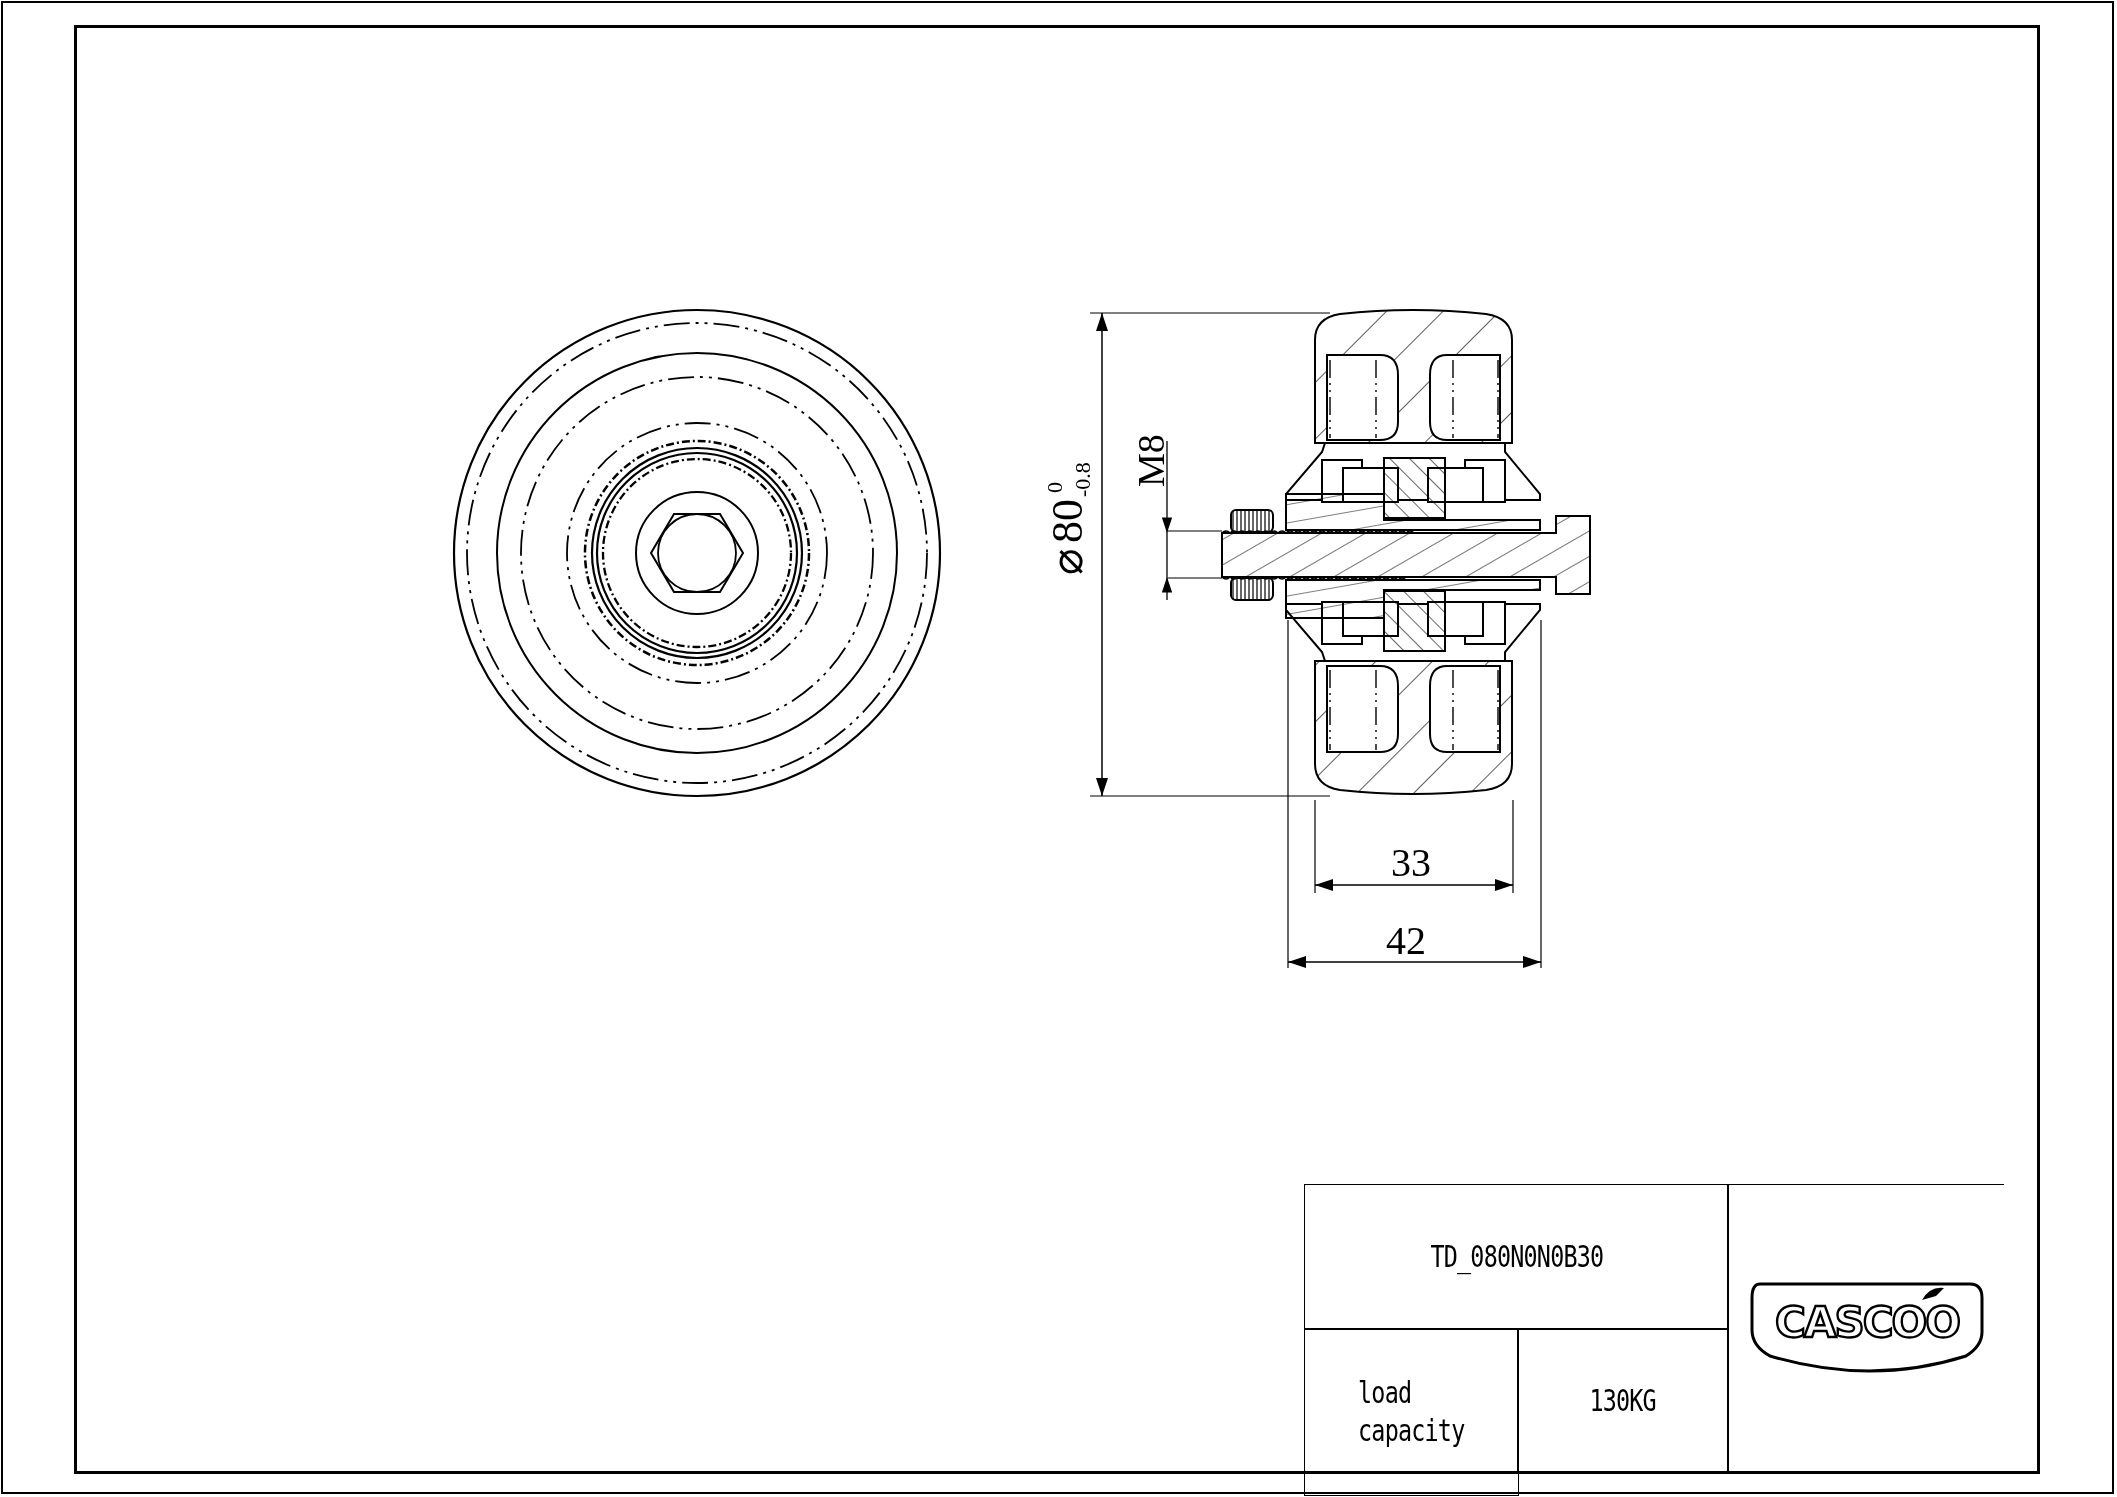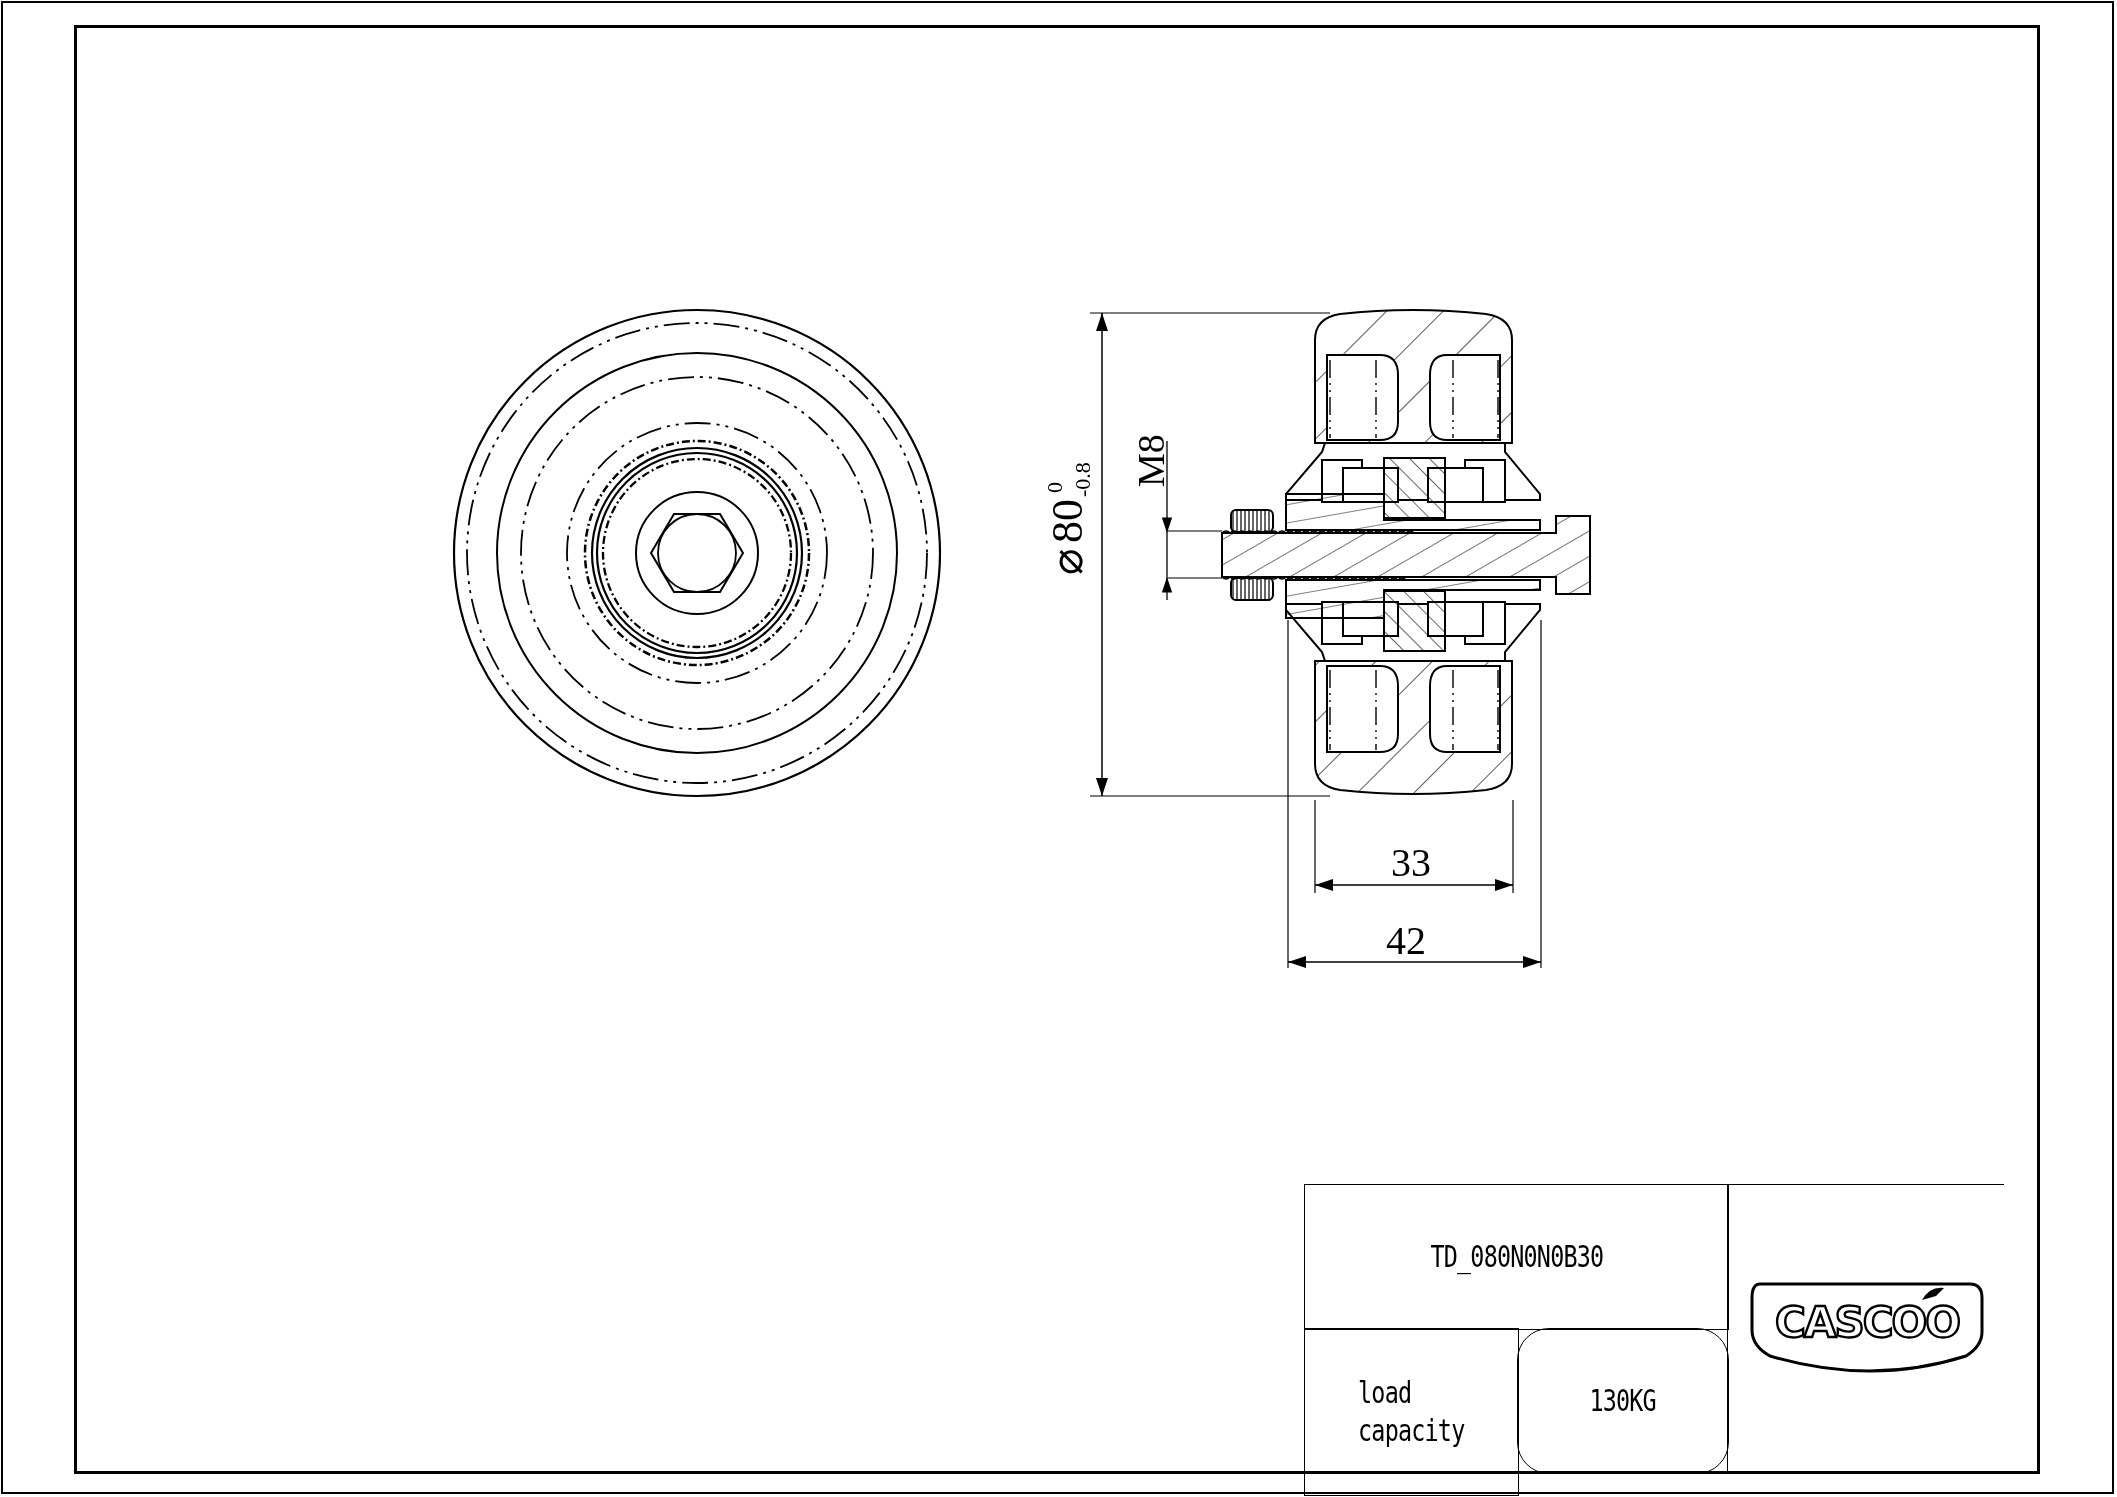--- a/index.html
+++ b/index.html
@@ -148,21 +148,21 @@
   </svg>
 
   <div class="tb">
     <div class="tb-cell" style="left:1304px; top:1184px; width:425px; height:146px;">
       <span class="tb-text">TD_080N0N0B30</span>
     </div>
     <div class="tb-cell" style="left:1304px; top:1328px; width:215px; height:168px;">
       <span class="tb-text">load
 capacity</span>
     </div>
-    <div class="tb-cell" style="left:1517px; top:1328px; width:212px; height:146px;border-radius:32px;">
+    <div class="tb-cell" style="left:1517px; top:1328px; width:212px; height:146px;">
       <span class="tb-text">130KG</span>
     </div>
     <div class="tb-cell" style="left:1727px; top:1184px; width:277px; height:290px; border-right:none;">
       <svg width="240" height="110" viewBox="0 0 240 110">
         <path d="M14,10 L224,10 Q236,10 236,24 L236,58 Q236,72 220,82 Q125,112 24,82 Q6,72 6,56 L6,24 Q6,10 14,10 Z" fill="none" stroke="#000" stroke-width="3"></path>
         <text x="121" y="63" text-anchor="middle" font-family="DejaVu Sans" font-weight="bold" font-size="42" fill="#fff" stroke="#000" stroke-width="2.4" letter-spacing="-2">CASCOO</text>
         <path d="M176,26 Q184,12 198,14 L190,22 Z" fill="#000"></path>
       </svg>
     </div>
   </div>

